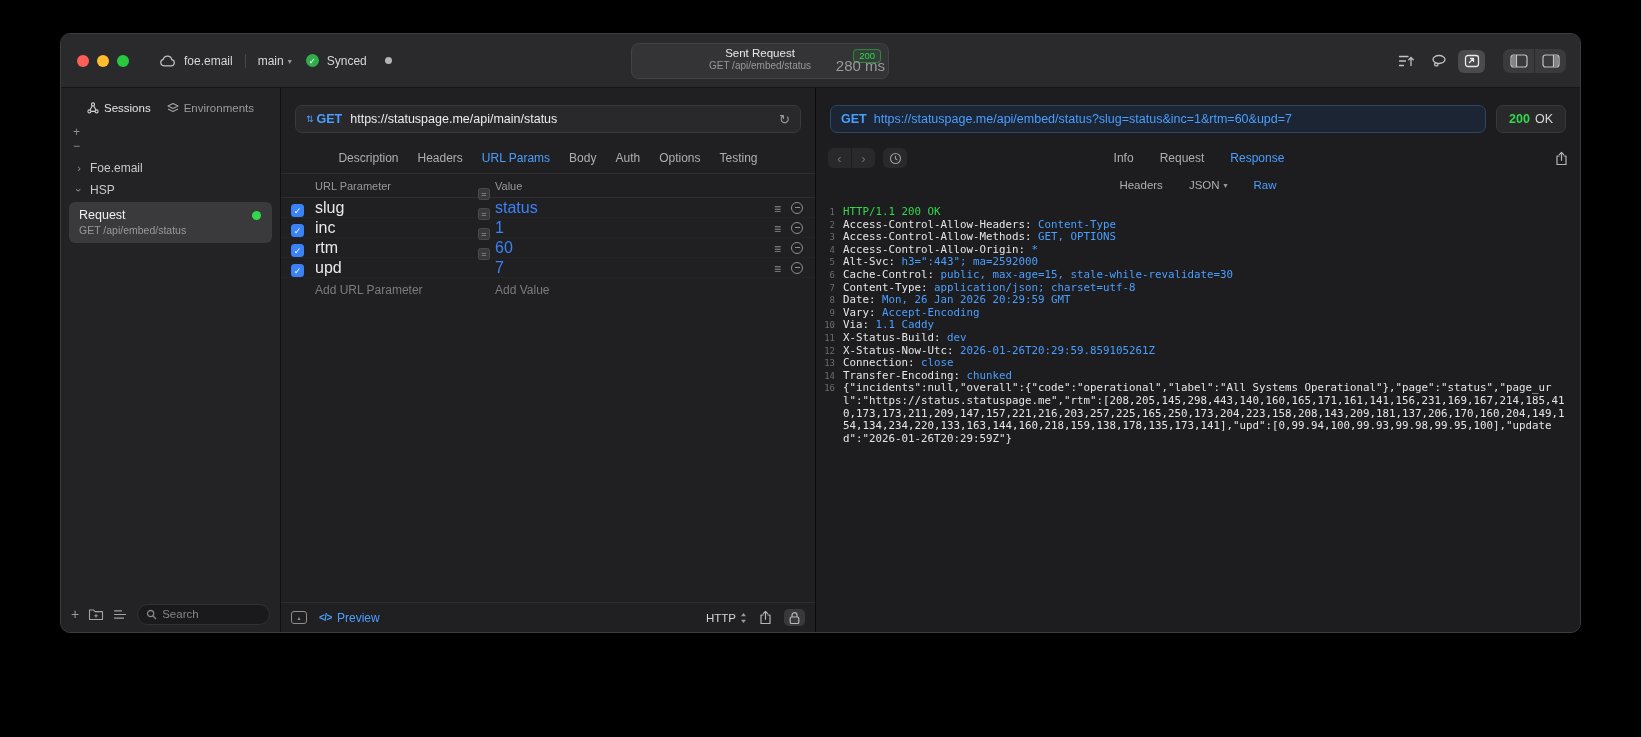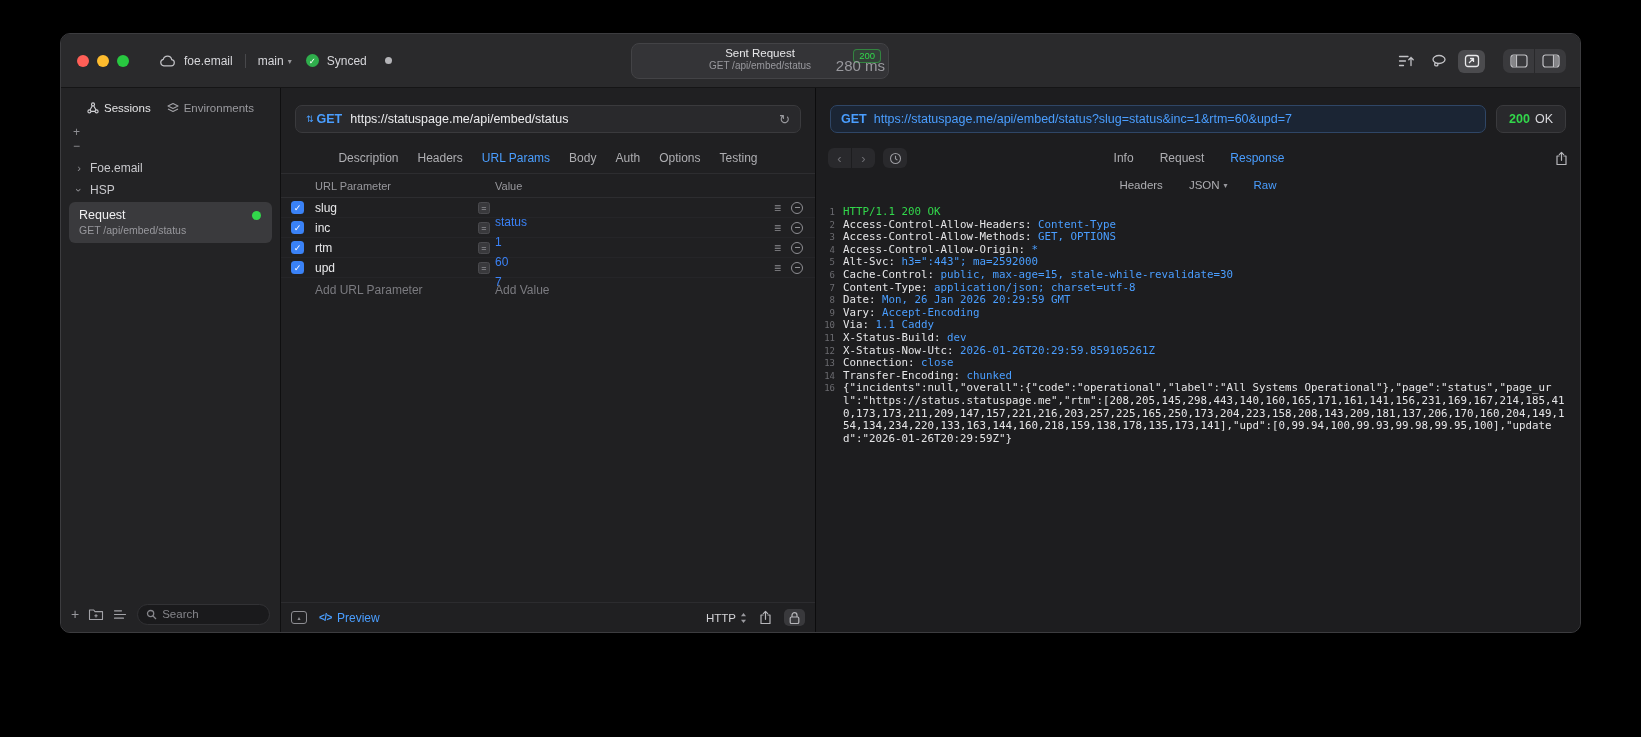--- a/index.html
+++ b/index.html
@@ -88,21 +88,21 @@
   .url-text{ flex:1; color:#ececee; font-size:12.5px; white-space:nowrap; overflow:hidden; }
   .refresh{ color:#98989d; font-size:13px; }
   .refresh::after{ content:"\21BB"; }
   .ed-tabs{ height:30px; display:flex; align-items:center; justify-content:center; gap:19px; font-size:12px; color:#aeaeb2; }
   .ed-tab.active{ color:#4a9eff; }
   .tbl-head{ display:flex; align-items:center; height:25px; border-top:1px solid #2d2d30; border-bottom:1px solid #2d2d30;
     color:#98989d; font-size:11px; padding:0 10px; }
   .col-cb{ width:24px; flex:0 0 24px; }
   .col-name{ width:163px; flex:0 0 163px; }
   .col-val{ flex:1; padding-left:17px; }
-  .param-row{ display:flex; align-items:center; height:20px; padding:0 10px; border-bottom:1px solid #252528; font-size:12px; }
+  .param-row{ display:flex; align-items:flex-end; height:20px; padding:0 10px; border-bottom:1px solid #252528; font-size:16px; }
   .cb{ width:13px; height:13px; border-radius:3.5px; background:#3a82f7; color:#fff; font-size:9px;
     display:flex; align-items:center; justify-content:center; }
   .cb::after{ content:"\2713"; }
   .pname{ color:#e8e8ea; }
   .pval-cell{ flex:1; display:flex; align-items:center; gap:5px; min-width:0; }
   .eq{ width:12px; height:12px; flex:0 0 12px; border-radius:2.5px; background:#39393c; border:1px solid #4a4a4e;
     color:#b0b0b4; font-size:9px; display:flex; align-items:center; justify-content:center; }
   .eq::after{ content:"="; }
   .pval{ color:#3b82f6;margin-top:28px; }
   .row-icons{ display:flex; align-items:center; gap:10px; color:#8e8e93; padding-right:2px; }
@@ -297,21 +297,21 @@
           </span>
           <input placeholder="Search" style="">
         </span>
       </div>
     </div>
 
     <div class="editor">
       <div class="url-wrap">
         <div class="url-bar">
           <span class="method">GET</span>
-          <span class="url-text">https://statuspage.me/api/embed/status</span>
+          <span class="url-text">https://statuspage.me/api/main/status</span>
           <span class="refresh"></span>
         </div>
       </div>
 
       <div class="ed-tabs">
         <span class="ed-tab">Description</span>
         <span class="ed-tab">Headers</span>
         <span class="ed-tab active">URL Params</span>
         <span class="ed-tab">Body</span>
         <span class="ed-tab">Auth</span>

